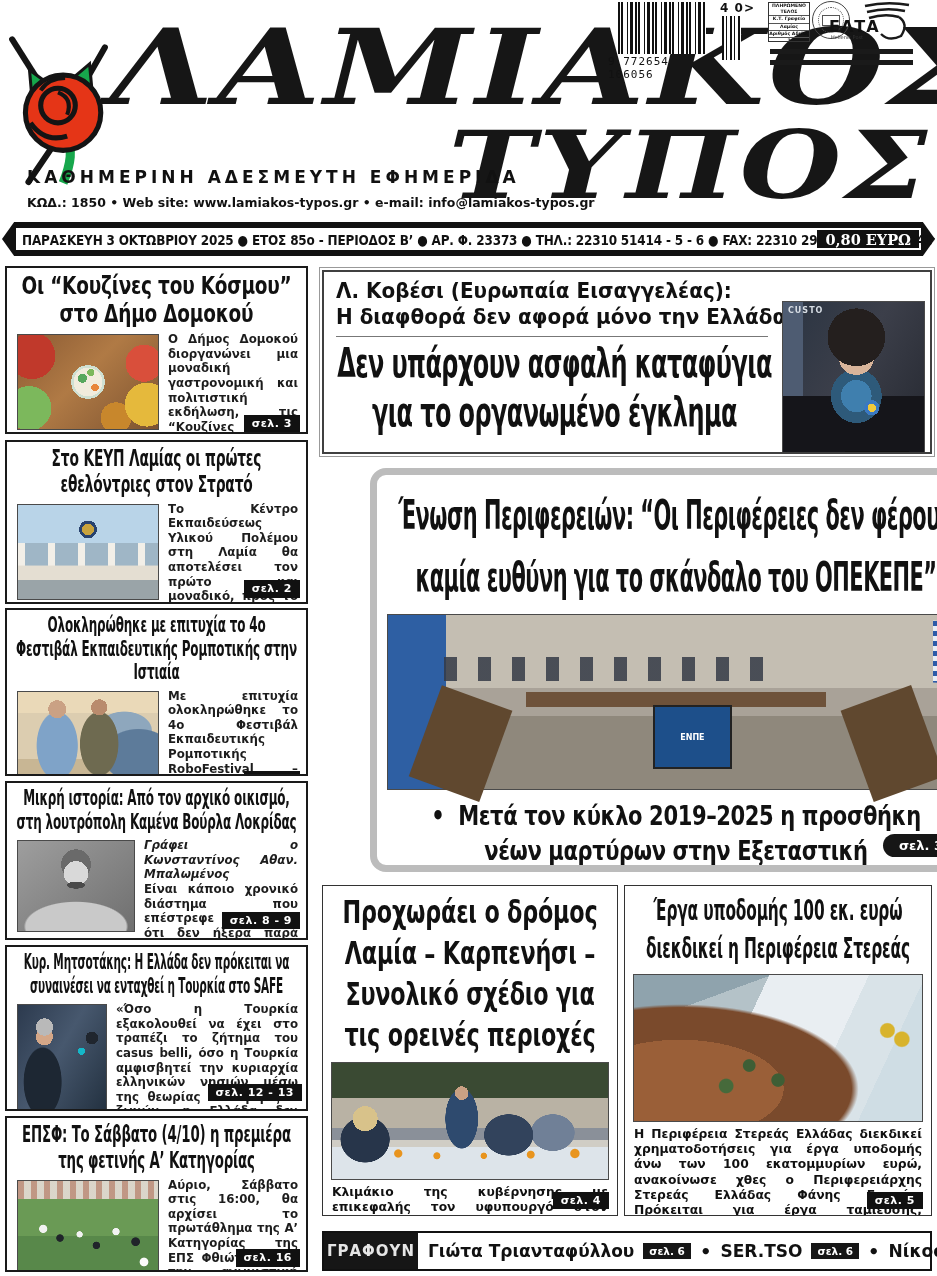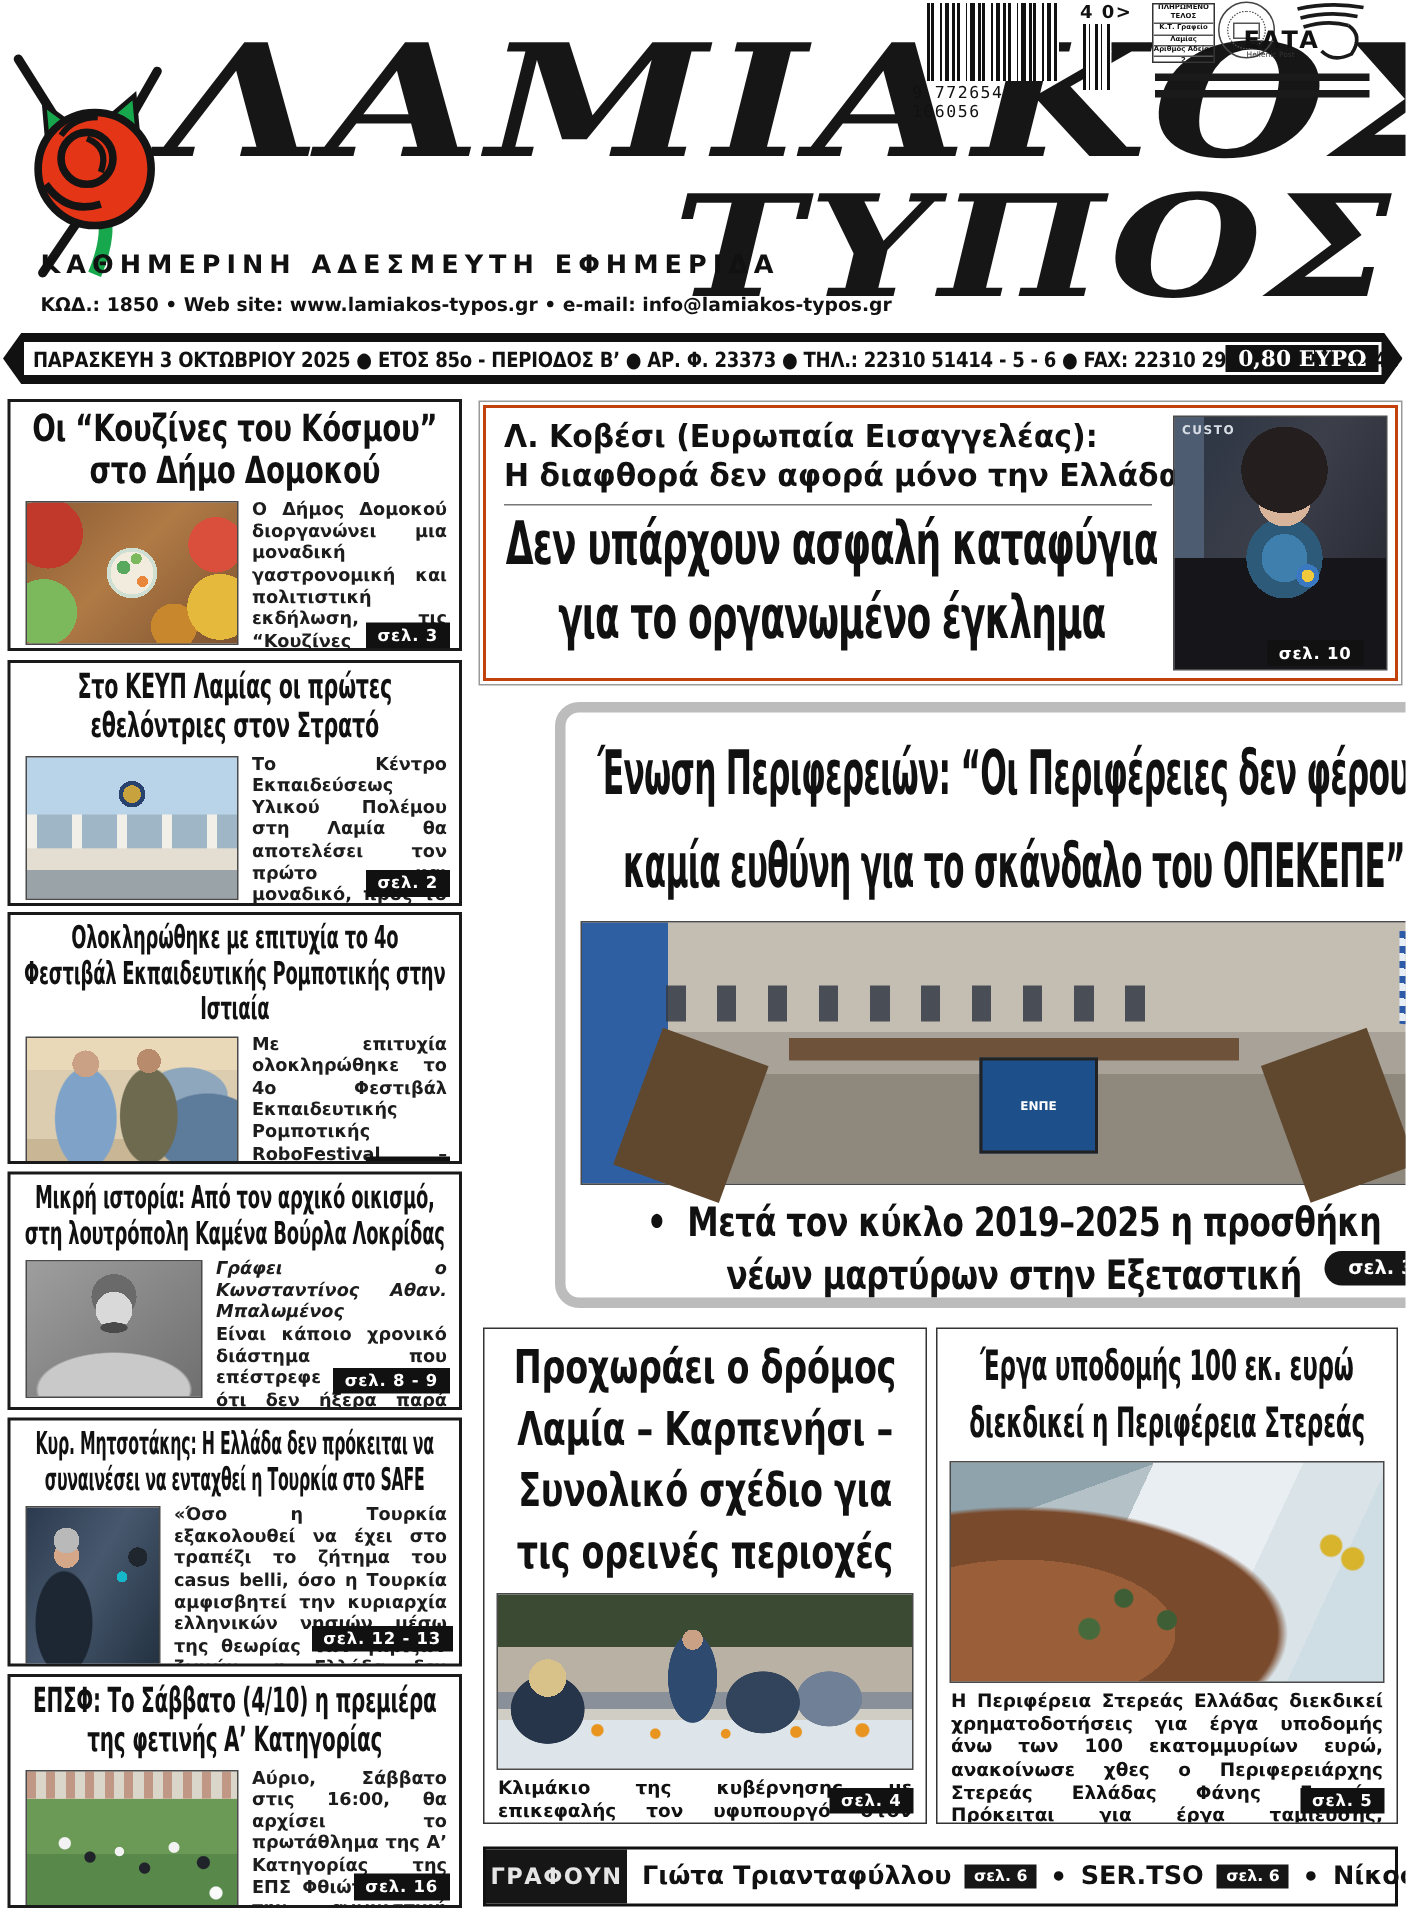--- a/index.html
+++ b/index.html
@@ -6,21 +6,21 @@
   body{width:937px;height:1276px;position:relative;overflow:hidden;
        font-family:"DejaVu Sans",sans-serif;color:#111;}
   .nosel{user-select:none;}
 
   
   .stretch{display:inline-block;white-space:nowrap;transform:scaleX(var(--s,1));transform-origin:0 50%;}
   .stretch-r{display:inline-block;white-space:nowrap;transform:scaleX(var(--s,1));transform-origin:100% 50%;}
   .cond{display:block;width:calc(100% / var(--f,1));transform:scaleX(var(--f,1));transform-origin:0 50%;text-align:center;}
   .badge{position:absolute;background:#111;color:#fff;font-size:11px;font-weight:bold;
          padding:2px 8px;line-height:1.2;letter-spacing:.5px;}
-  .ph{border:1px solid #4a4a4a;box-sizing:border-box;}
+  .ph{border:1px solid #4a4a4a;box-sizing:border-box;margin-top:24px;}
 
   
   #masthead{position:absolute;left:0;top:0;width:937px;height:218px;background:#fff;}
   #rose{position:absolute;left:2px;top:18px;width:112px;height:170px;}
   #title1{position:absolute;left:110px;top:16px;height:118px;font-family:"DejaVu Serif",serif;
           font-style:italic;font-weight:bold;font-size:104px;line-height:1;letter-spacing:3px;color:#161616;}
   #title2{position:absolute;right:6px;top:118px;height:100px;font-family:"DejaVu Serif",serif;
           font-style:italic;font-weight:bold;font-size:94px;line-height:1;letter-spacing:3px;color:#161616;}
   #tagline{position:absolute;left:27px;top:167px;font-size:17px;font-weight:bold;letter-spacing:4px;}
   #infoline{position:absolute;left:27px;top:195px;font-size:12.5px;font-weight:bold;}
@@ -63,21 +63,21 @@
   .byline{text-align:center;font-style:italic;font-weight:bold;font-size:12.5px;margin:0 0 3px 0;}
 
   #s1{top:266px;height:168px;}  #s1 .hl{font-size:25px;}
   #s2{top:440px;height:164px;}  #s2 .hl{font-size:23px;}
   #s3{top:608px;height:168px;}  #s3 .hl{font-size:21px;}
   #s4{top:781px;height:159px;}  #s4 .hl{font-size:21px;}
   #s5{top:945px;height:166px;}  #s5 .hl{font-size:21px;}
   #s6{top:1116px;height:156px;} #s6 .hl{font-size:23px;}
 
   
-  #kovesi{position:absolute;left:322px;top:270px;width:610px;height:184px;border:2px solid #c2410c;
+  #kovesi{position:absolute;left:322px;top:270px;width:610px;height:184px;border:2px solid #404040;
     outline:1px solid #999;outline-offset:2px;background:#fff;box-sizing:border-box;overflow:hidden;}
   #kovesi .kick{padding:6px 0 0 12px;font-size:21px;font-weight:bold;line-height:1.25;}
   #kovesi .rule{margin:5px 0 2px 12px;width:432px;height:1.5px;background:#777;}
   #kovesi .big{width:445px;margin-left:8px;font-weight:bold;font-size:40px;line-height:1.22;letter-spacing:-1px;}
   #kovesi .photo{position:absolute;right:5px;top:5px;width:143px;height:170px;}
   #kovesi .overlay{position:absolute;left:5px;top:4px;font-size:8px;color:#d7dde4;letter-spacing:1px;font-weight:bold;}
   .ph-kovesi{background:
     radial-gradient(circle at 63% 63%, #f0c93c 0 3%, #3a78c2 3% 5.5%, transparent 5.5%),
     radial-gradient(circle at 52% 21%, #241f1e 0 19%, transparent 19%),
     radial-gradient(circle at 52% 33%, #d8b49a 0 13%, transparent 13%),

